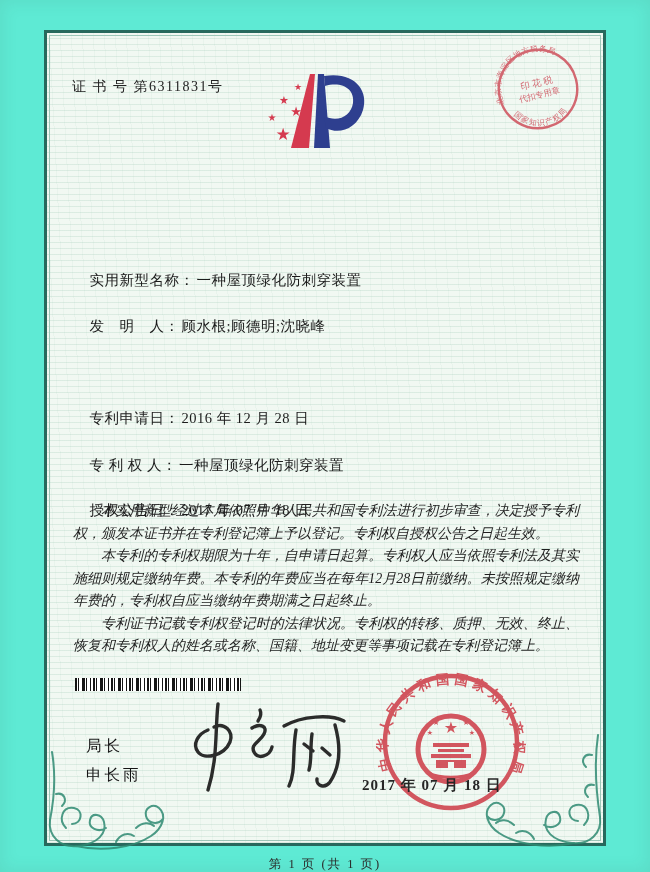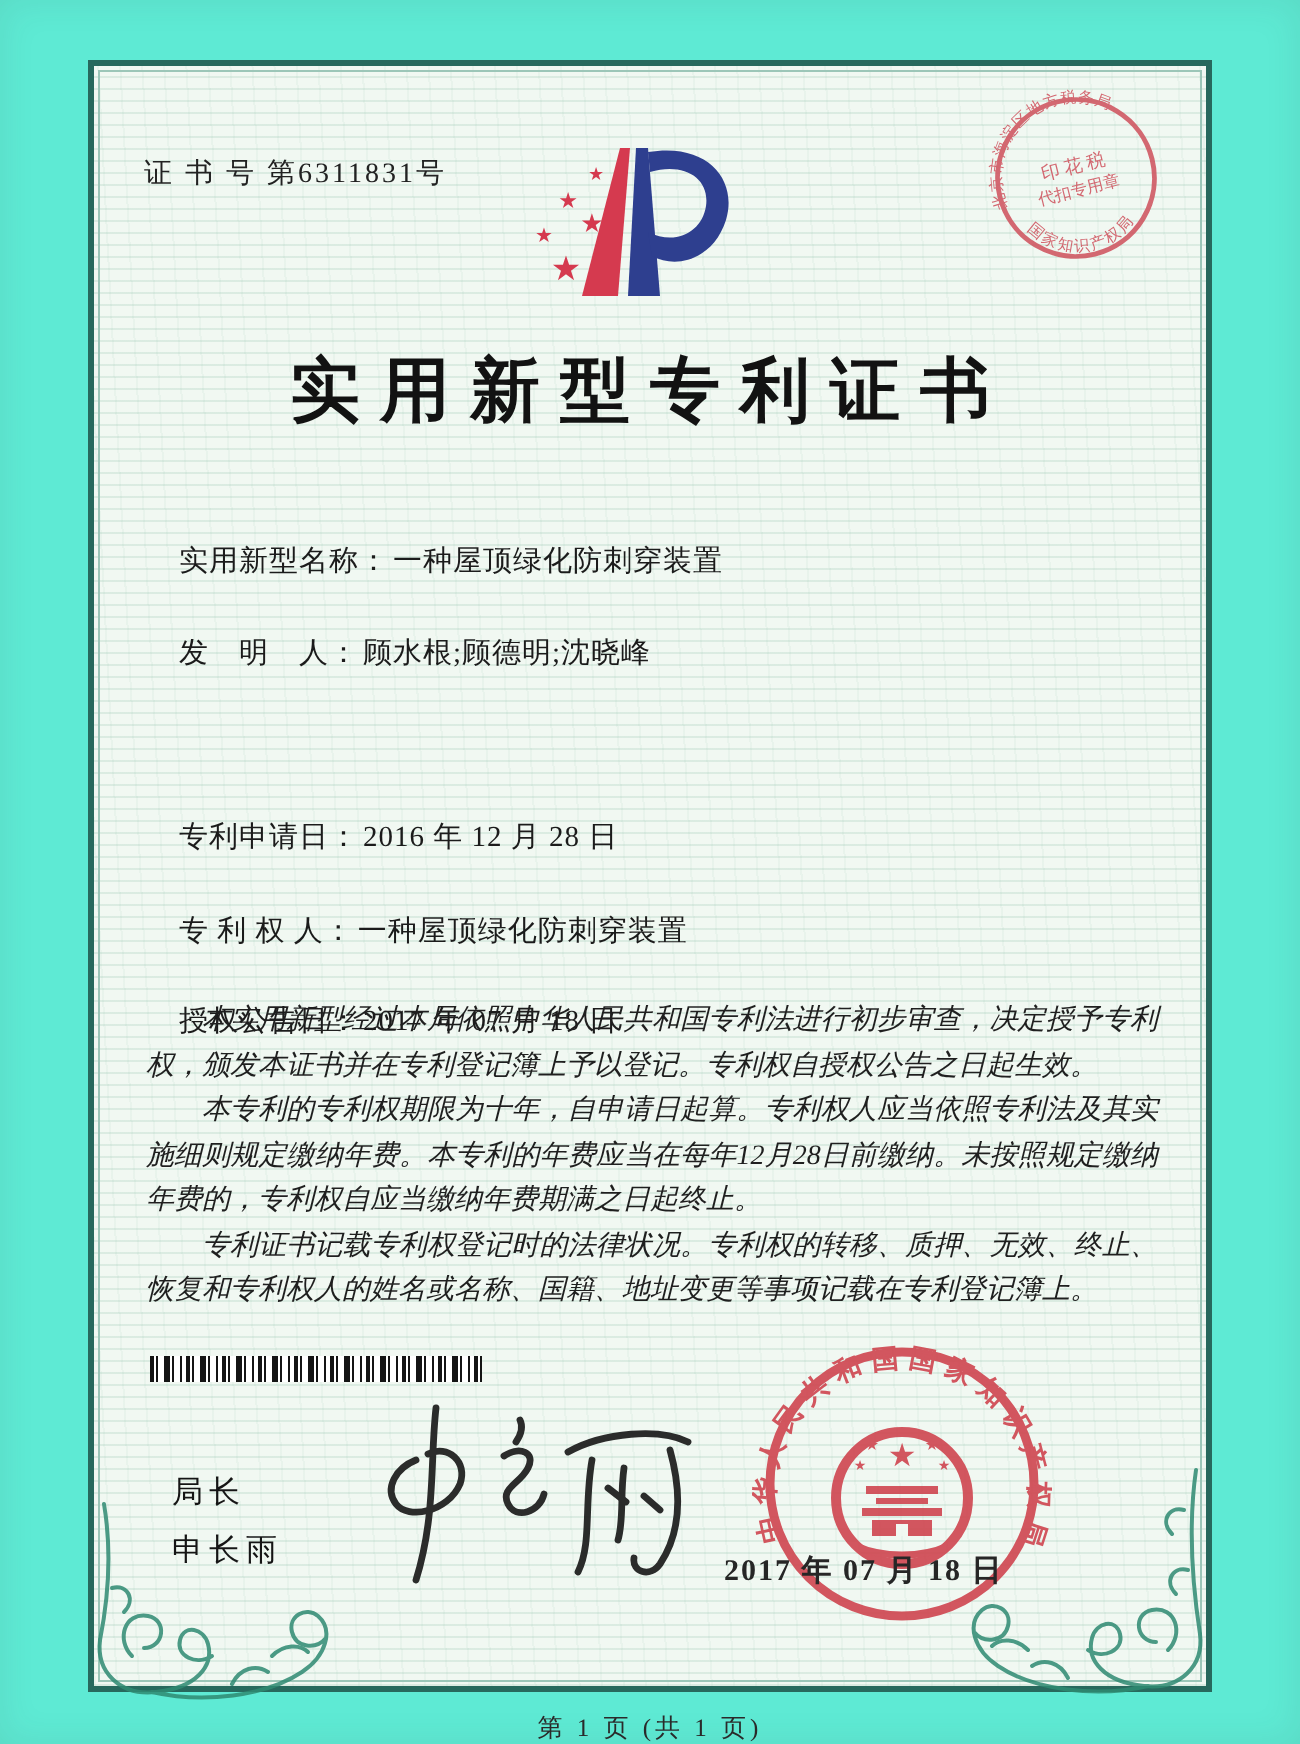--- a/index.html
+++ b/index.html
@@ -84,21 +84,20 @@
     <text font-size="8" fill="#cf5560" letter-spacing="0.5">
       <textPath href="#taxArcTop" startOffset="2">北京市海淀区地方税务局</textPath>
     </text>
     <text font-size="8" fill="#cf5560" letter-spacing="1">
       <textPath href="#taxArcBot" startOffset="6">国家知识产权局</textPath>
     </text>
     <text x="50" y="47" font-size="9.5" fill="#cf5560" text-anchor="middle">印 花 税</text>
     <text x="50" y="59" font-size="8.5" fill="#cf5560" text-anchor="middle">代扣专用章</text>
   </svg>
 
-  <div class="abs title">实用新型专利证书</div>
 
   <div class="abs frow" style="top:254px">
     <span class="flabel">实用新型名称：</span><span class="fvalue">一种屋顶绿化防刺穿装置</span>
   </div>
   <div class="abs frow" style="top:300px">
     <span class="flabel">发　明　人：</span><span class="fvalue">顾水根;顾德明;沈晓峰</span>
   </div>
   <div class="abs frow" style="top:392px">
     <span class="flabel">专利申请日：</span><span class="fvalue">2016 年 12 月 28 日</span>
   </div>

